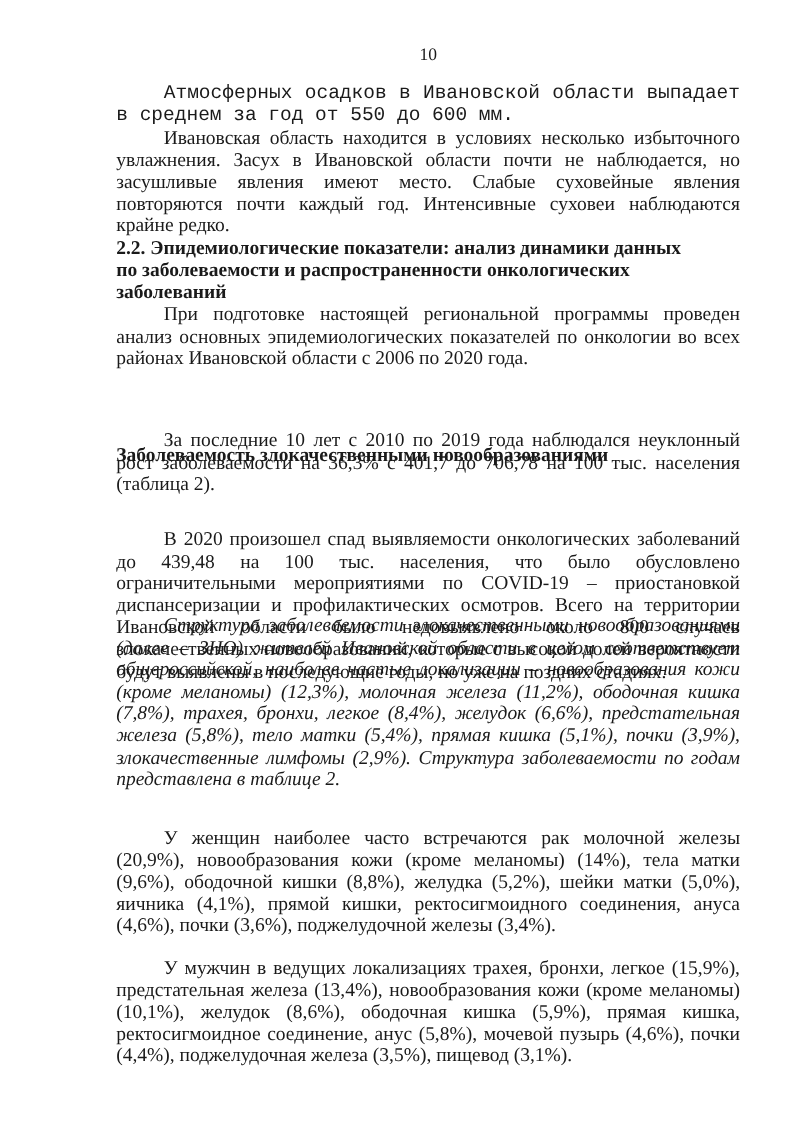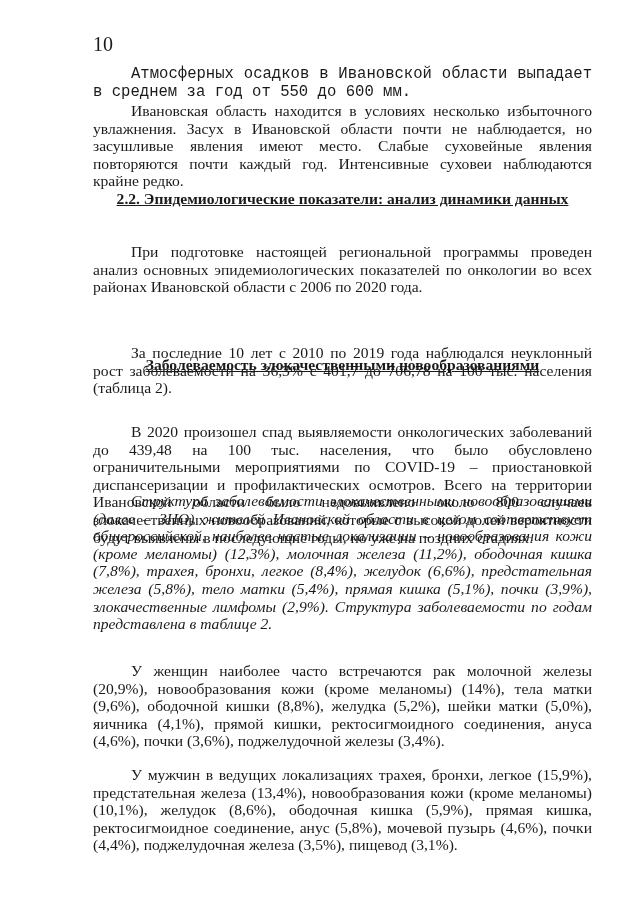--- a/index.html
+++ b/index.html
@@ -4,25 +4,25 @@
 <style>
   html, body { margin: 0; padding: 0; background: #ffffff; }
   body { width: 640px; height: 905px; position: relative; overflow: hidden; }
   .page {
     position: absolute; left: 93px; top: 0; width: 499px;
     font-family: "Liberation Serif", "DejaVu Serif", serif;
     font-size: 15.6px; line-height: 17.6px; color: #1a1a1a;
   }
   .page-number {
     position: absolute; left: 0; top: 36px; width: 499px;
-    font-size: 20px;
+    text-align: center; font-size: 14px;
   }
   .para { margin: 0; text-align: justify; text-indent: 38px; }
   .heading {
-    margin: 0; text-align: center; font-weight: bold; text-decoration: underline;
+    margin: 0; text-align: left; font-weight: bold;
   }
   #p1 { position: absolute; top: 66px; width: 499px; font-family: Liberation Mono, monospace; }
   #p2 { position: absolute; top: 84px; width: 499px; }
   #h1 { position: absolute; top: 190px; width: 499px; }
   #p3 { position: absolute; top: 243px; width: 499px; }
   #h2 { position: absolute; top: 312px; width: 499px; margin-top: 44px; }
   #p4 { position: absolute; top: 344px; width: 499px; }
   #p5 { position: absolute; top: 379px; width: 499px; margin-top: 44px; }
   #p6 { position: absolute; top: 492px; width: 499px; font-style: italic; }
   #p7 { position: absolute; top: 642px; width: 499px; margin-top: 20px; }
@@ -32,20 +32,21 @@
 <body>
 
 <div class="page">
   <div class="page-number">10</div>
 
   <p id="p1" class="para">Атмосферных осадков в Ивановской области выпадает в среднем за год от 550 до 600 мм.</p>
   <p id="p2" class="para" style="top:102px">Ивановская область находится в условиях несколько избыточного увлажнения. Засух в Ивановской области почти не наблюдается, но засушливые явления имеют место. Слабые суховейные явления повторяются почти каждый год. Интенсивные суховеи наблюдаются крайне редко.</p>
 
   <div id="h1" class="heading">
     <div>2.2. Эпидемиологические показатели: анализ динамики данных</div>
+    <div>по заболеваемости и распространенности онкологических заболеваний</div>
   </div>
 
   <p id="p3" class="para">При подготовке настоящей региональной программы проведен анализ основных эпидемиологических показателей по онкологии во всех районах Ивановской области с 2006 по 2020 года.</p>
 
   <div id="h2" class="heading">Заболеваемость злокачественными новообразованиями</div>
 
   <p id="p4" class="para">За последние 10 лет с 2010 по 2019 года наблюдался неуклонный рост заболеваемости на 36,3% с 401,7 до 706,78 на 100 тыс. населения (таблица 2).</p>
   <p id="p5" class="para">В 2020 произошел спад выявляемости онкологических заболеваний до 439,48 на 100 тыс. населения, что было обусловлено ограничительными мероприятиями по COVID-19 – приостановкой диспансеризации и профилактических осмотров. Всего на территории Ивановской области было недовыявлено около 800 случаев злокачественных новообразований, которые с высокой долей вероятности будут выявлены в последующие годы, но уже на поздних стадиях.</p>
   <p id="p6" class="para">Структура заболеваемости злокачественными новообразованиями (далее – ЗНО)  жителей Ивановской области в целом соответствует общероссийской, наиболее частые локализации – новообразования кожи (кроме меланомы) (12,3%), молочная железа (11,2%), ободочная кишка (7,8%), трахея, бронхи, легкое (8,4%), желудок (6,6%), предстательная железа (5,8%), тело матки (5,4%), прямая кишка (5,1%), почки (3,9%), злокачественные лимфомы (2,9%). Структура заболеваемости по годам представлена в таблице 2.</p>
   <p id="p7" class="para">У женщин наиболее часто встречаются рак молочной железы (20,9%), новообразования кожи (кроме меланомы) (14%), тела матки (9,6%), ободочной кишки (8,8%), желудка (5,2%), шейки матки (5,0%), яичника (4,1%), прямой кишки, ректосигмоидного соединения, ануса (4,6%), почки (3,6%), поджелудочной железы (3,4%).</p>

